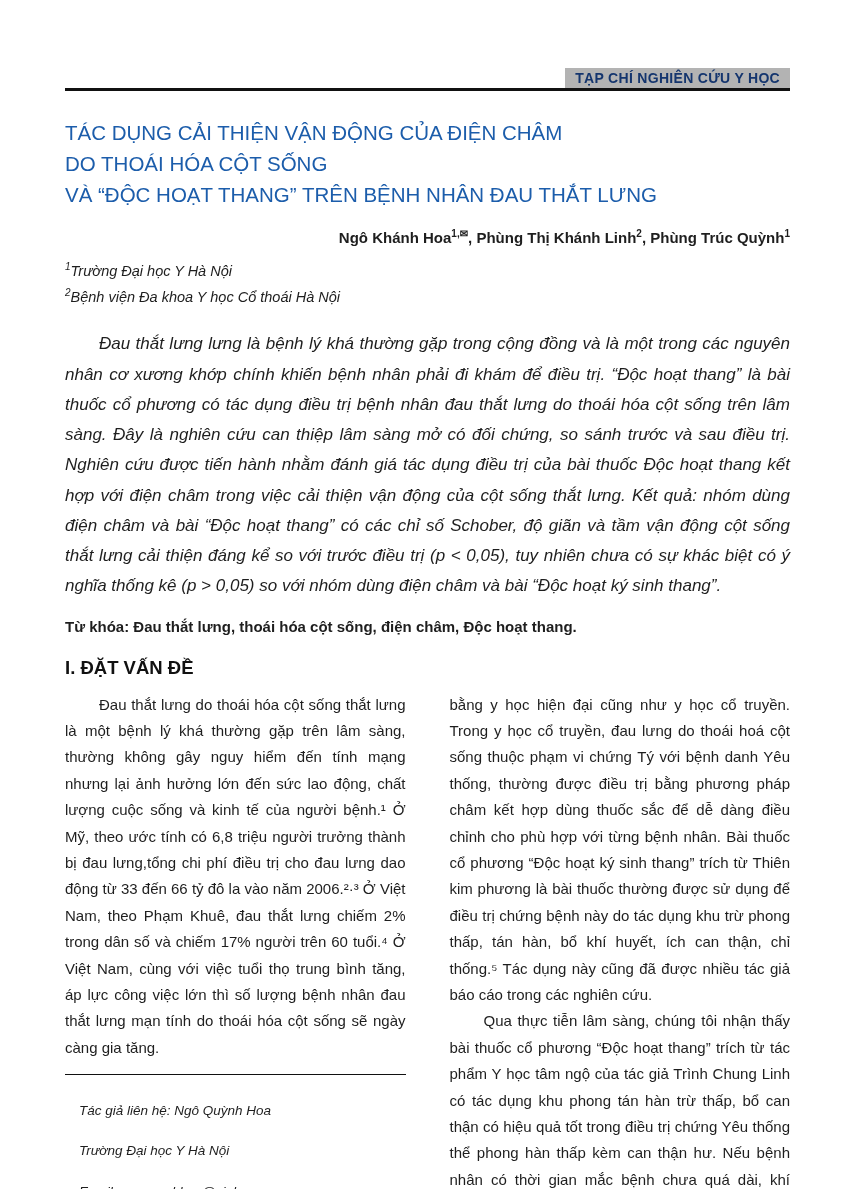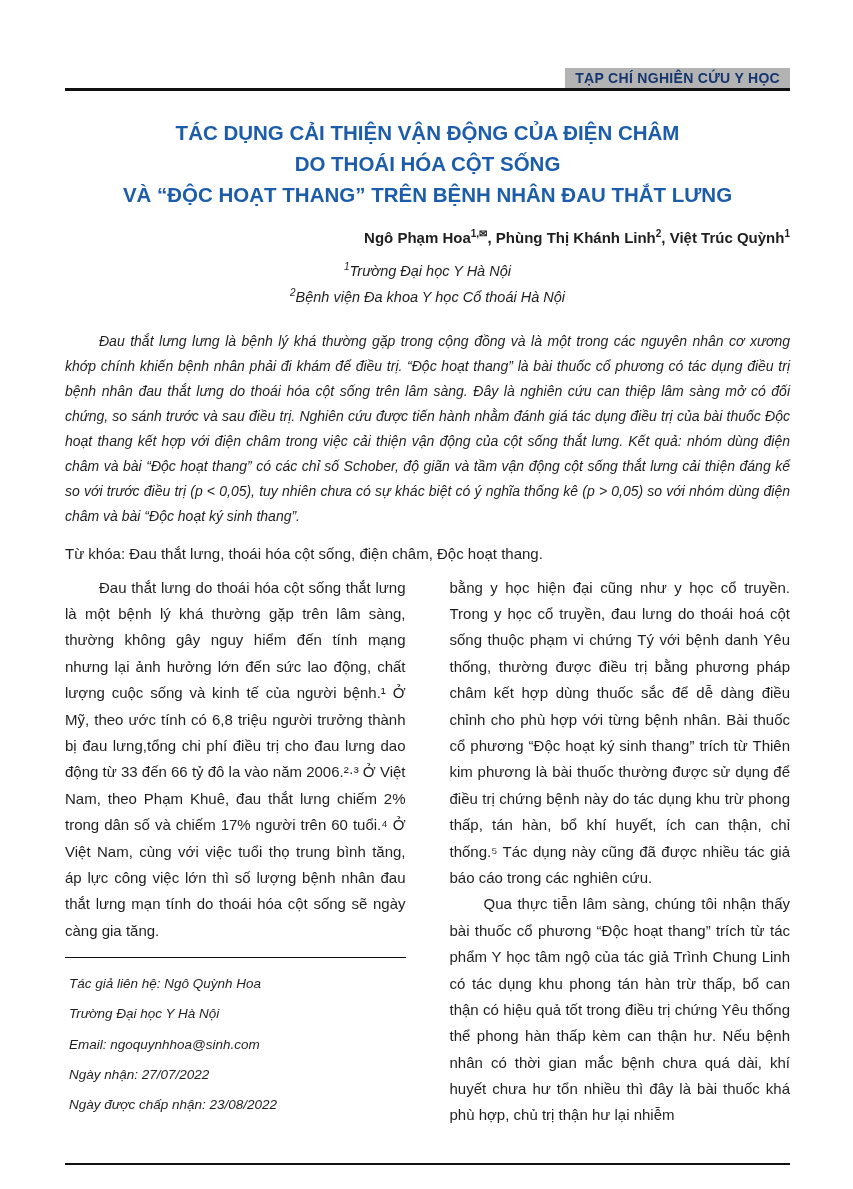--- a/index.html
+++ b/index.html
@@ -10,75 +10,76 @@
     font-family: "Liberation Sans", sans-serif;
     color: #1e1e1e; background: #ffffff; overflow: hidden;
   }
   .journal-header { border-bottom: 3px solid #111; text-align: right; }
   .journal-tag {
     display: inline-block; background: #b3b3b3; color: #14356e;
     font-weight: bold; font-size: 14px; padding: 2px 10px;
     letter-spacing: 0.3px; vertical-align: bottom;
   }
   .article-title {
-    margin: 26px 0 0; text-align: center; color: #1c5dab;
-    font-size: 20.5px; line-height: 1.52; font-weight: bold;
+    margin: 26px 0 0; text-align: left; color: #1c5dab;
+    font-size: 20.5px; line-height: 1.52; font-weight: normal;
   }
   .article-title span { display: block; }
   .authors { margin: 18px 0 0; text-align: right; font-weight: bold; font-size: 15px; }
   .authors sup { font-size: 10px; font-weight: bold; }
   .affiliations {
-    margin: 12px 0 0; text-align: center; font-style: italic;
+    margin: 12px 0 0; text-align: left; font-style: italic;
     font-size: 14.5px; line-height: 1.7;
   }
   .affiliations sup { font-size: 10px; }
   .abstract {
-    margin: 20px 0 0; font-style: italic; font-size: 14px;
+    margin: 20px 0 0; font-style: italic; font-size: 17px;
     line-height: 1.78; text-align: justify; text-indent: 34px;
   }
-  .keywords { margin: 16px 0 0; font-weight: normal; font-size: 15px; }
+  .keywords { margin: 16px 0 0; font-weight: bold; font-size: 15px; }
   .section-heading { margin: 22px 0 0; font-size: 18.5px; font-weight: bold; color: #111; }
   .columns { margin: 13px 0 0; display: flex; gap: 44px; }
   .col { flex: 1; min-width: 0; }
   .body-p { margin: 0; font-size: 15px; line-height: 1.76; text-align: justify; }
   .indent { text-indent: 34px; }
   .footnote {
     margin-top: 13px; border-top: 1.5px solid #111; padding-top: 9px;
     font-style: italic; font-size: 13.5px; line-height: 1.95;
   }
-  .footnote p { margin: 4px; }
+  .footnote p { margin: 14px; }
   .page-footer { margin-top: auto; }
   .footer-rule { border-top: 2px solid #111; height: 0; }
 </style>
 </head>
 <body>
 
 <div class="page">
 
   <div class="journal-header">
     <span class="journal-tag">TẠP CHÍ NGHIÊN CỨU Y HỌC</span>
   </div>
 
   <h1 class="article-title">
     <span>TÁC DỤNG CẢI THIỆN VẬN ĐỘNG CỦA ĐIỆN CHÂM</span>
     <span>DO THOÁI HÓA CỘT SỐNG</span>
     <span>VÀ “ĐỘC HOẠT THANG” TRÊN BỆNH NHÂN ĐAU THẮT LƯNG</span>
   </h1>
 
-  <p class="authors"><span><span>Ngô Phạm Hoa</span><sup>1,✉</sup><span>, </span></span><span><span>Phùng Thị Khánh Linh</span><sup>2</sup><span>, </span></span><span><span>Việt Trúc Quỳnh</span><sup>1</sup></span></p>
+  <p class="authors"><span><span>Ngô Khánh Hoa</span><sup>1,✉</sup><span>, </span></span><span><span>Phùng Thị Khánh Linh</span><sup>2</sup><span>, </span></span><span><span>Phùng Trúc Quỳnh</span><sup>1</sup></span></p>
 
   <div class="affiliations">
     <div><sup>1</sup><span>Trường Đại học Y Hà Nội</span></div>
     <div><sup>2</sup><span>Bệnh viện Đa khoa Y học Cổ thoái Hà Nội</span></div>
   </div>
 
   <p class="abstract">Đau thắt lưng lưng là bệnh lý khá thường gặp trong cộng đồng và là một trong các nguyên nhân cơ xương khớp chính khiến bệnh nhân phải đi khám để điều trị. “Độc hoạt thang” là bài thuốc cổ phương có tác dụng điều trị bệnh nhân đau thắt lưng do thoái hóa cột sống trên lâm sàng. Đây là nghiên cứu can thiệp lâm sàng mở có đối chứng, so sánh trước và sau điều trị. Nghiên cứu được tiến hành nhằm đánh giá tác dụng điều trị của bài thuốc Độc hoạt thang kết hợp với điện châm trong việc cải thiện vận động của cột sống thắt lưng. Kết quả: nhóm dùng điện châm và bài “Độc hoạt thang” có các chỉ số Schober, độ giãn và tầm vận động cột sống thắt lưng cải thiện đáng kể so với trước điều trị (p &lt; 0,05), tuy nhiên chưa có sự khác biệt có ý nghĩa thống kê (p &gt; 0,05) so với nhóm dùng điện châm và bài “Độc hoạt ký sinh thang”.</p>
 
   <p class="keywords">Từ khóa: Đau thắt lưng, thoái hóa cột sống, điện châm, Độc hoạt thang.</p>
 
+  <h2 class="section-heading">I. ĐẶT VẤN ĐỀ</h2>
 
   <div class="columns">
     <div class="col">
       <p class="body-p indent">Đau thắt lưng do thoái hóa cột sống thắt lưng là một bệnh lý khá thường gặp trên lâm sàng, thường không gây nguy hiểm đến tính mạng nhưng lại ảnh hưởng lớn đến sức lao động, chất lượng cuộc sống và kinh tế của người bệnh.¹ Ở Mỹ, theo ước tính có 6,8 triệu người trưởng thành bị đau lưng,tổng chi phí điều trị cho đau lưng dao động từ 33 đến 66 tỷ đô la vào năm 2006.²·³ Ở Việt Nam, theo Phạm Khuê, đau thắt lưng chiếm 2% trong dân số và chiếm 17% người trên 60 tuổi.⁴ Ở Việt Nam, cùng với việc tuổi thọ trung bình tăng, áp lực công việc lớn thì số lượng bệnh nhân đau thắt lưng mạn tính do thoái hóa cột sống sẽ ngày càng gia tăng.</p>
       <div class="footnote">
         <p>Tác giả liên hệ: Ngô Quỳnh Hoa</p>
         <p>Trường Đại học Y Hà Nội</p>
         <p>Email: ngoquynhhoa@sinh.com</p>
         <p>Ngày nhận: 27/07/2022</p>
         <p>Ngày được chấp nhận: 23/08/2022</p>

